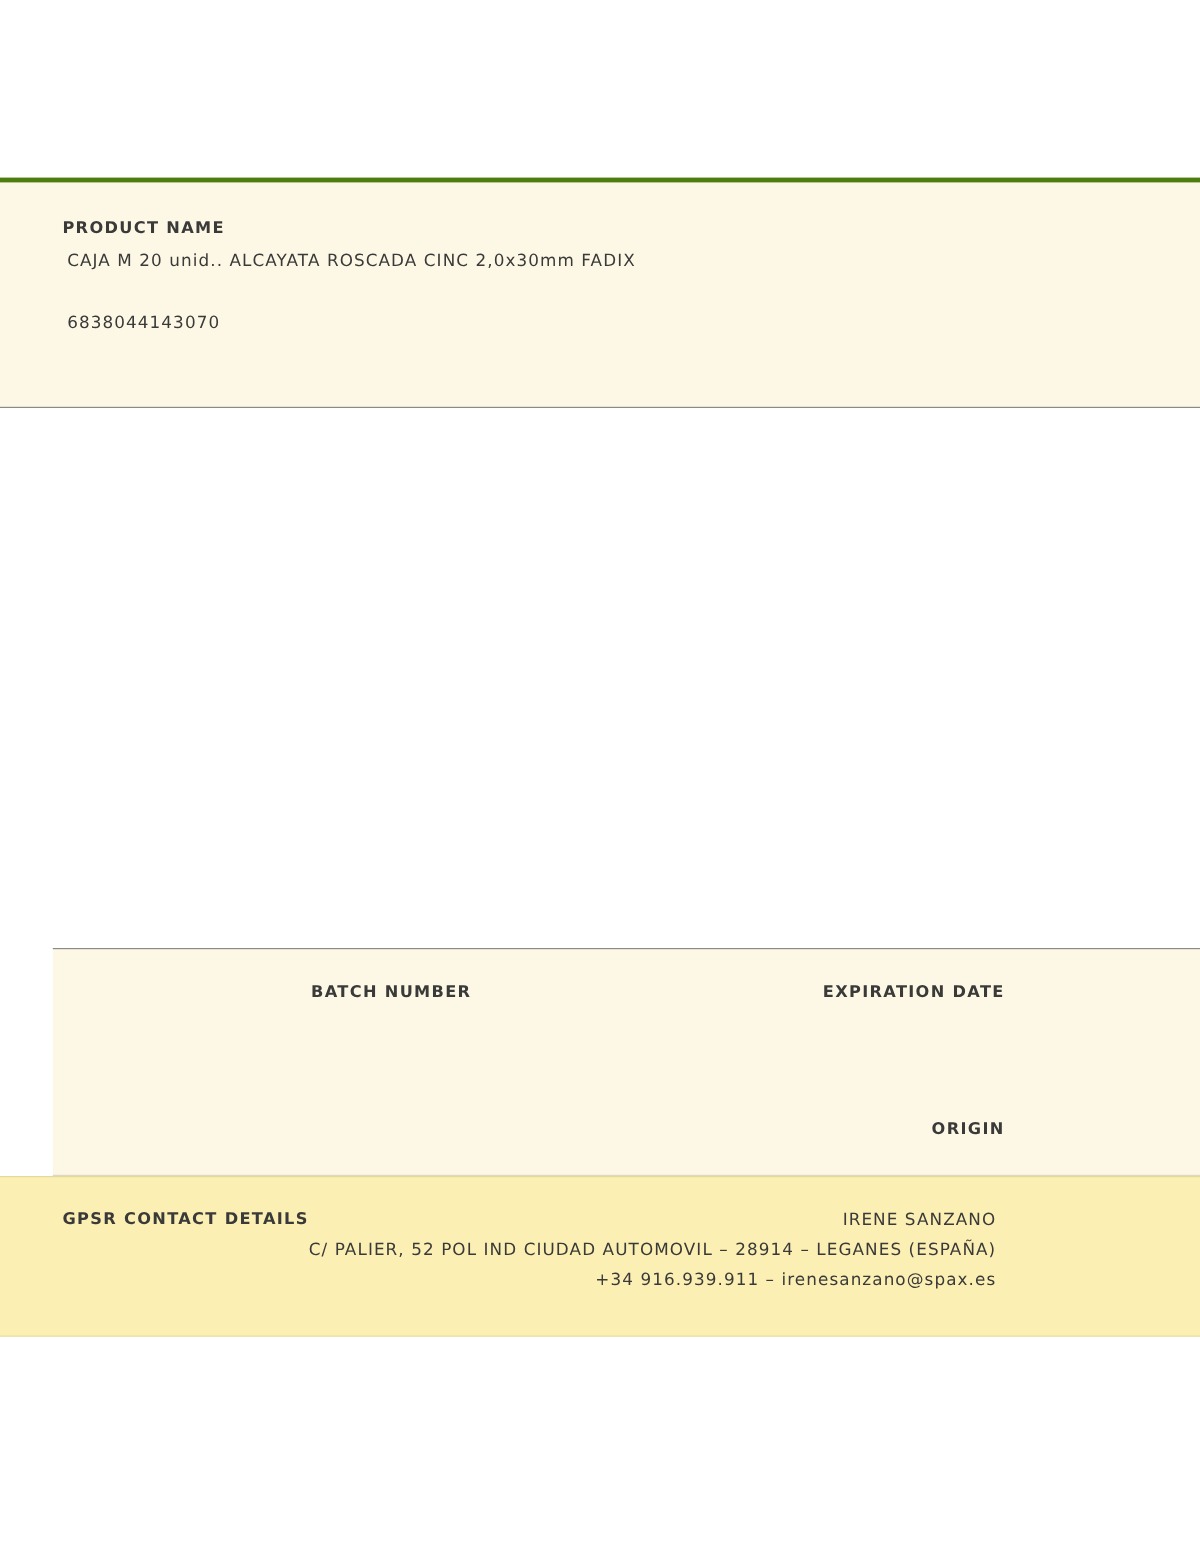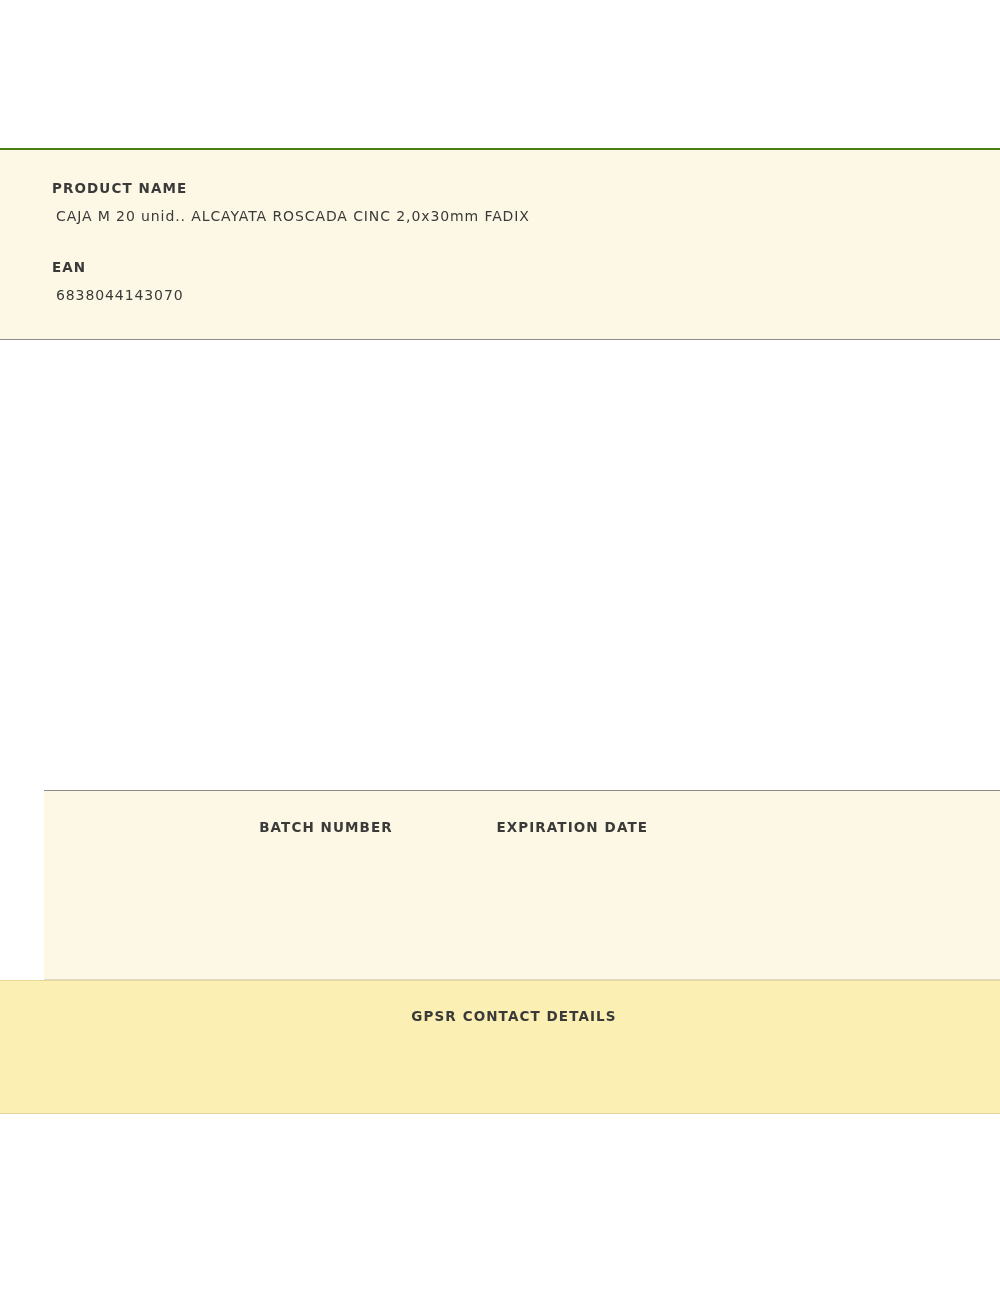--- a/index.html
+++ b/index.html
@@ -25,21 +25,21 @@
 
   
   .top-gap {
     height: 148px;
     background: #ffffff;
   }
 
   
   .product-block {
     background: #fdf8e6;
-    border-top: 2px solid #4d7c0f;
+    border-top: 4px solid #4d7c0f;
     border-bottom: 1px solid #8c8c86;
     padding: 30px 52px 28px 52px;
     box-sizing: border-box;
     height: 192px;
   }
   .field-label {
     font-size: 13.5px;
     font-weight: bold;
     letter-spacing: 1.1px;
     color: #3a3a38;
@@ -74,21 +74,21 @@
   }
   .meta-row {
     display: flex;
     width: 100%;
   }
   .meta-col {
     flex: 0 0 40%;
     text-align: center;
   }
   .meta-col.left { margin-left: 7%; }
-  .meta-col.right { flex: 0 0 40%; text-align: left; }
+  .meta-col.right { flex: 0 0 40%; text-align: right; }
   .meta-head {
     font-size: 13.5px;
     font-weight: bold;
     letter-spacing: 1.1px;
     color: #3a3a38;
   }
   .meta-val {
     font-size: 14px;
     letter-spacing: 0.9px;
     color: #3a3a38;
@@ -101,21 +101,21 @@
 
   
   .gpsr-block {
     background: #fbefb4;
     border-top: 1px solid #e5d999;
     border-bottom: 1px solid #e5d999;
     box-sizing: border-box;
     height: 134px;
     padding: 24px 24px 0 52px;
     display: flex;
-    justify-content: center;
+    justify-content: flex-start;
     align-items: flex-start;
   }
   .gpsr-title {
     font-size: 13.5px;
     font-weight: bold;
     letter-spacing: 1.1px;
     color: #3a3a38;
     padding-top: 3px;
     white-space: nowrap;
   }
@@ -140,21 +140,20 @@
 <div class="page">
 
   <div class="top-gap"></div>
 
   <section class="product-block">
     <div class="field-group">
       <div class="field-label">PRODUCT NAME</div>
       <div class="field-value">CAJA M 20 unid.. ALCAYATA ROSCADA CINC 2,0x30mm FADIX</div>
     </div>
     <div class="field-group">
-      <div class="field-label">EAN</div>
       <div class="field-value">6838044143070</div>
     </div>
   </section>
 
   <div class="blank-area"></div>
 
   <section class="meta-block">
     <div class="meta-row first">
       <div class="meta-col left">
         <div class="meta-head">BATCH NUMBER</div>
@@ -162,23 +161,29 @@
       </div>
       <div class="meta-col right">
         <div class="meta-head">EXPIRATION DATE</div>
         <div class="meta-val"></div>
       </div>
     </div>
     <div class="meta-row second">
       <div class="meta-col left">
       </div>
       <div class="meta-col right">
+        <div class="meta-head">ORIGIN</div>
       </div>
     </div>
   </section>
 
   <section class="gpsr-block">
     <div class="gpsr-title">GPSR CONTACT DETAILS</div>
+    <div class="gpsr-lines">
+      <div>IRENE SANZANO</div>
+      <div>C/ PALIER, 52 POL IND CIUDAD AUTOMOVIL – 28914 – LEGANES (ESPAÑA)</div>
+      <div>+34 916.939.911 – irenesanzano@spax.es</div>
+    </div>
   </section>
 
   <div class="bottom-gap"></div>
 
 </div>
 
 </body></html>

